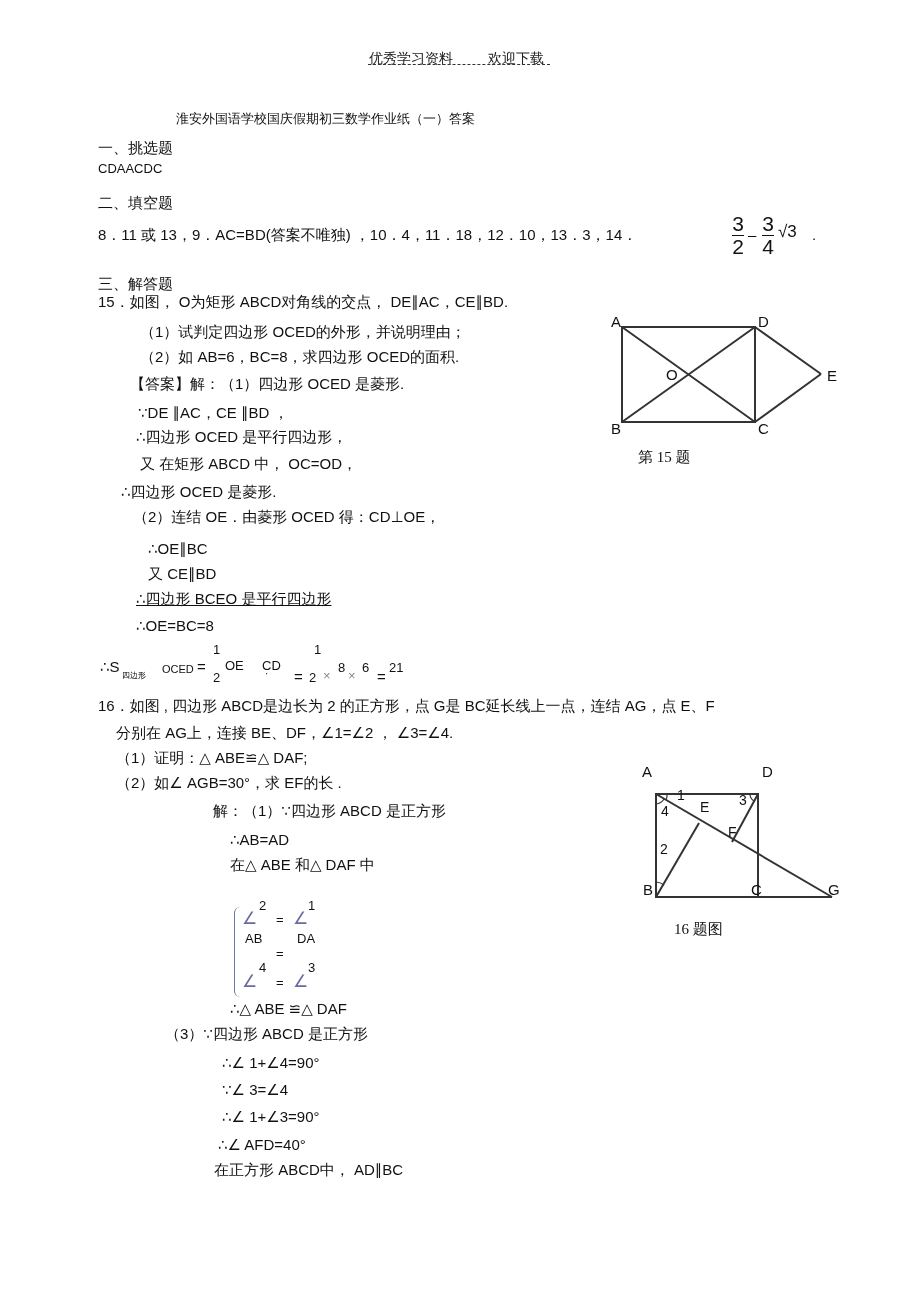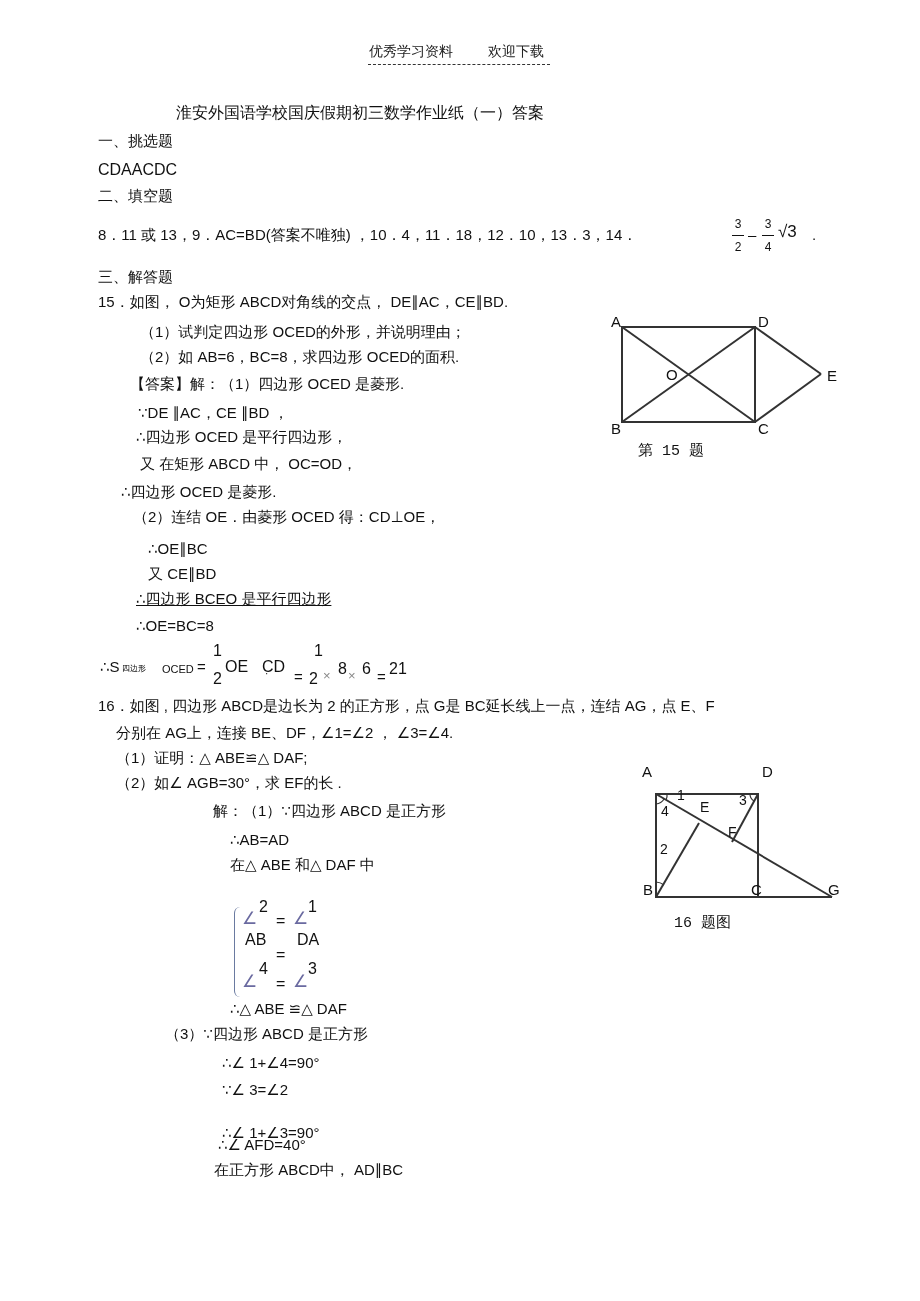--- a/index.html
+++ b/index.html
@@ -1,24 +1,24 @@
 <!DOCTYPE html>
 <html><head>
 <meta charset="utf-8">
 <style>
   html, body { margin:0; padding:0; background:#ffffff; }
   body { width:920px; height:1301px; position:relative; overflow:hidden;
          font-family:"Liberation Sans","DejaVu Sans",sans-serif; color:#111; }
   .abs { position:absolute; white-space:nowrap; }
-  .cn { font-family:Liberation Mono, monospace; }
+  .cn { font-family:Liberation Serif, serif;margin-top:7px; }
   .t15 { font-size:15px; }
-  .t16 { font-size:16px; }
+  .t16 { font-size:13px; }
   .hdr { font-size:14px; color:#222; }
   .dash { position:absolute; left:368px; top:64px; width:182px; border-top:1.5px dashed #333; }
-  .frac { position:absolute; text-align:center; font-size:12px; line-height:20px; }
+  .frac { position:absolute; text-align:center; font-size:21px; line-height:20px; }
   .frac .bar { display:block; border-top:1px solid #111; margin:1px 0; }
   .small { font-size:8px; }
   svg { position:absolute; overflow:visible; }
   .brace { position:absolute; left:234px; top:907px; width:8px; height:90px;
            border-left:1.5px solid #6a7aa0; border-radius:6px 0 0 6px; }
 </style>
 </head>
 <body>
 
 <div class="abs hdr cn" style="left:369px;top:43px;">优秀学习资料</div>
@@ -117,22 +117,22 @@
   <span class="abs" style="left:242px;top:971px;font-size:17px;color:#6a6aa0;">∠</span>
   <span class="abs t16" style="left:259px;top:960px;">4</span>
   <span class="abs t16" style="left:276px;top:975px;">=</span>
   <span class="abs" style="left:293px;top:971px;font-size:17px;color:#6a6aa0;">∠</span>
   <span class="abs t16" style="left:308px;top:960px;">3</span>
 </div>
 <div class="abs t15" style="left:230px;top:1000px;">∴△ ABE ≌△ DAF</div>
 
 <div class="abs t15" style="left:165px;top:1025px;">（3）∵四边形  ABCD 是正方形</div>
 <div class="abs t15" style="left:222px;top:1054px;">∴∠ 1+∠4=90°</div>
-<div class="abs t15" style="left:222px;top:1081px;">∵∠ 3=∠2</div>
-<div class="abs t15" style="left:222px;top:1108px;margin-top:16px;">∴∠ 1+∠3=90°</div>
+<div class="abs t15" style="left:222px;top:1081px;">∵∠ 3=∠4</div>
+<div class="abs t15" style="left:222px;top:1108px;">∴∠ 1+∠3=90°</div>
 <div class="abs t15" style="left:218px;top:1136px;">∴∠ AFD=40°</div>
 <div class="abs t15" style="left:214px;top:1161px;">在正方形 ABCD中， AD∥BC</div>
 
 <svg width="200" height="120" style="left:650px;top:790px;">
   <g stroke="#333" stroke-width="2" fill="none">
     <rect x="6" y="4" width="102" height="103"></rect>
     <line x1="6" y1="107" x2="182" y2="107"></line>
     <line x1="6" y1="4" x2="182" y2="107"></line>
     <line x1="6" y1="107" x2="49" y2="33"></line>
     <line x1="108" y1="4" x2="82" y2="52"></line>

